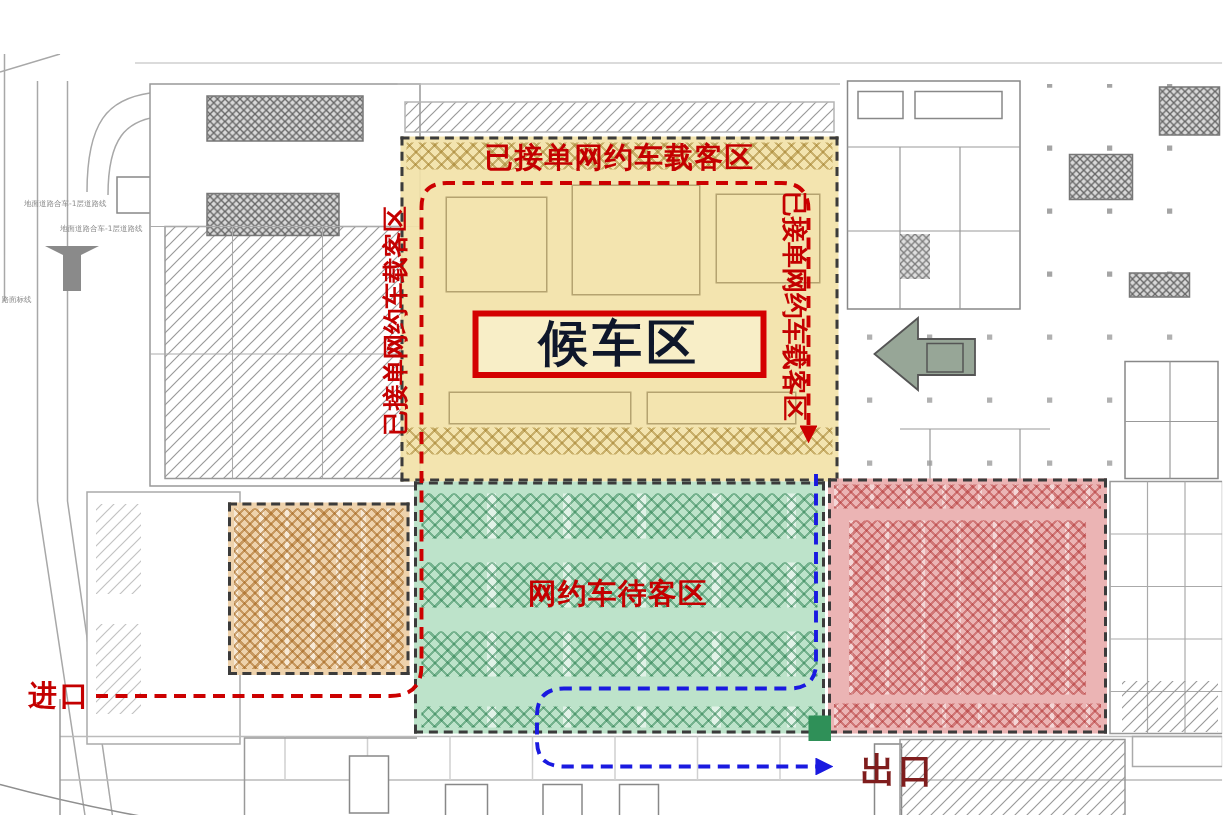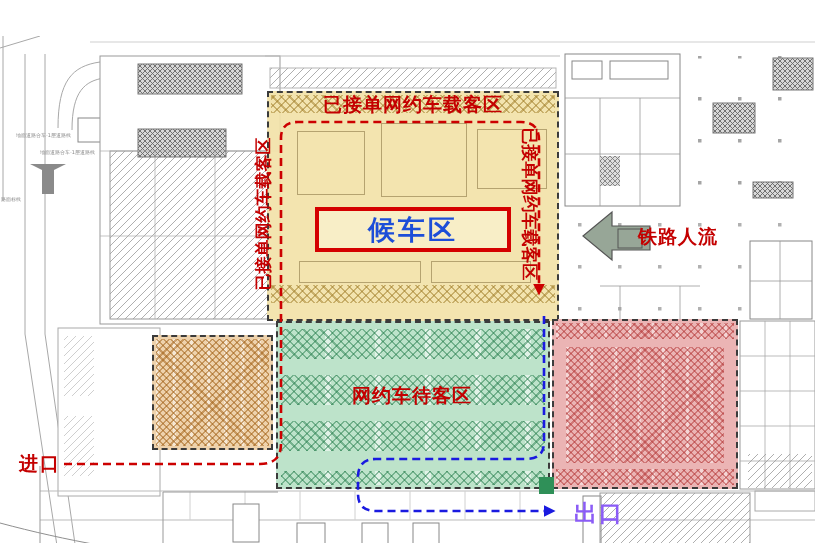--- a/index.html
+++ b/index.html
@@ -20,30 +20,30 @@
                         repeating-linear-gradient(90deg,transparent 0 44px,rgba(255,255,255,.55) 44px 50px);}
   .xh-o{background-image:repeating-linear-gradient(45deg,rgba(160,95,20,.5) 0 1.5px,transparent 1.5px 5px),
                         repeating-linear-gradient(-45deg,rgba(160,95,20,.5) 0 1.5px,transparent 1.5px 5px),
                         repeating-linear-gradient(90deg,rgba(255,255,255,.5) 0 3px,transparent 3px 17px);}
   .xh-p{background-image:repeating-linear-gradient(45deg,rgba(175,45,45,.45) 0 1.5px,transparent 1.5px 5px),
                         repeating-linear-gradient(-45deg,rgba(175,45,45,.45) 0 1.5px,transparent 1.5px 5px),
                         repeating-linear-gradient(90deg,rgba(255,255,255,.45) 0 3px,transparent 3px 24px);}
   .yroom{position:absolute;border:1px solid rgba(130,110,60,.55);}
   .lbl{position:absolute;z-index:6;font-weight:bold;white-space:nowrap;}
   .red{color:#c40000;}
-  .blue{color:#8b5cf6;}
+  .blue{color:#7f1d1d;}
   #lbl-pickup-top{left:322px;top:56px;width:182px;text-align:center;font-size:19px;letter-spacing:1px;}
   #lbl-pickup-left{left:177px;top:168px;width:170px;height:20px;text-align:center;font-size:17px;
                    transform:rotate(-90deg);transform-origin:center;}
   #lbl-pickup-right{left:446px;top:158px;width:170px;height:20px;text-align:center;font-size:17px;
                    transform:rotate(90deg);transform-origin:center;}
   #box-hall{position:absolute;left:315px;top:171px;width:196px;height:45px;z-index:6;
             border:4px solid #d40000;background:rgba(250,242,212,.65);box-sizing:border-box;
             display:flex;align-items:center;justify-content:center;}
-  #box-hall span{font-size:27px;font-weight:bold;color:#1d4ed8;letter-spacing:3px;text-align:center;}
+  #box-hall span{font-size:33px;font-weight:bold;color:#0f172a;letter-spacing:3px;text-align:center;}
   #lbl-rail{left:638px;top:188px;font-size:19px;letter-spacing:1px;}
   #lbl-queue{left:352px;top:347px;width:120px;font-size:19px;letter-spacing:1px;text-align:right;}
   #lbl-in{left:19px;top:415px;font-size:19px;letter-spacing:2px;}
   #lbl-out{left:574px;top:462px;font-size:23px;letter-spacing:2px;}
   .tiny{position:absolute;z-index:3;font-size:5px;color:#8a8a8a;font-weight:normal;}
   #grn-dot{position:absolute;left:539px;top:441px;width:15px;height:17px;background:#2f9058;z-index:4;}
   .lyr-path{z-index:5;}
 </style>
 </head>
 <body>
@@ -182,21 +182,20 @@
   </svg>
 
   <div class="lbl red" id="lbl-pickup-top">已接单网约车载客区</div>
   <div class="lbl red" id="lbl-pickup-left">已接单网约车载客区</div>
   <div class="lbl red" id="lbl-pickup-right">已接单网约车载客区</div>
 
   <div id="box-hall">
     <span>候车区</span>
   </div>
 
-  <div class="lbl red" id="lbl-rail">铁路人流</div>
   <div class="lbl red" id="lbl-queue">网约车待客区</div>
   <div class="lbl red" id="lbl-in">进口</div>
   <div class="lbl blue" id="lbl-out">出口</div>
 
   <div class="tiny" style="left:16px;top:96px;">地面道路合车-1层道路线</div>
   <div class="tiny" style="left:40px;top:113px;">地面道路合车-1层道路线</div>
   <div class="tiny" style="left:1px;top:160px;">路面标线</div>
 </div>
 
 </body></html>

